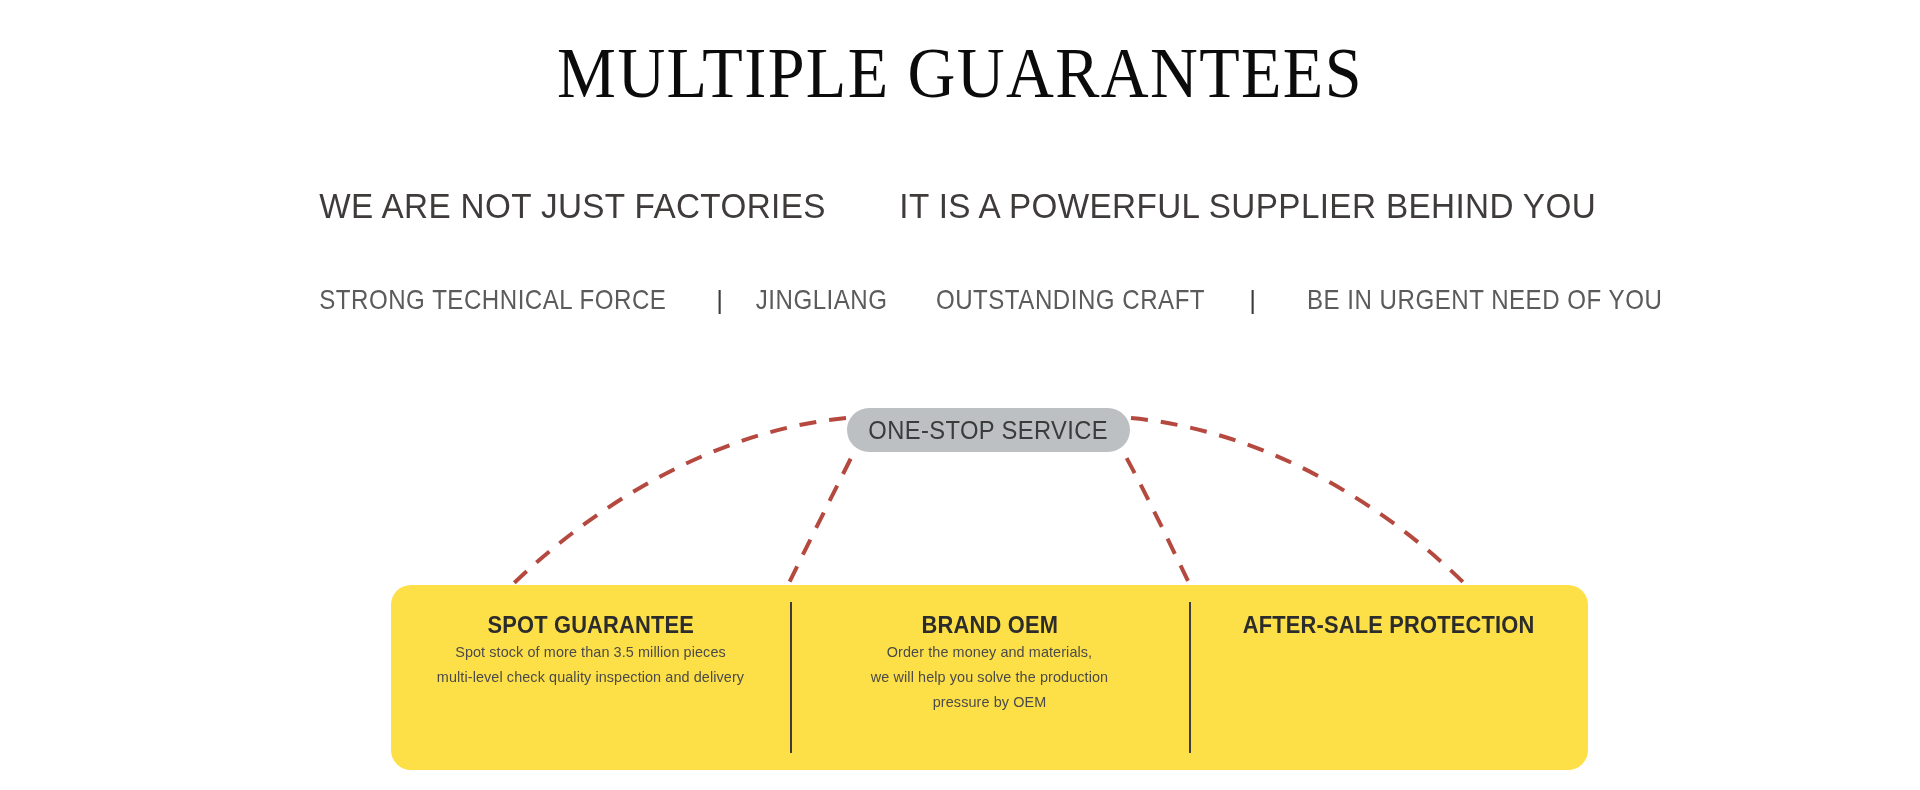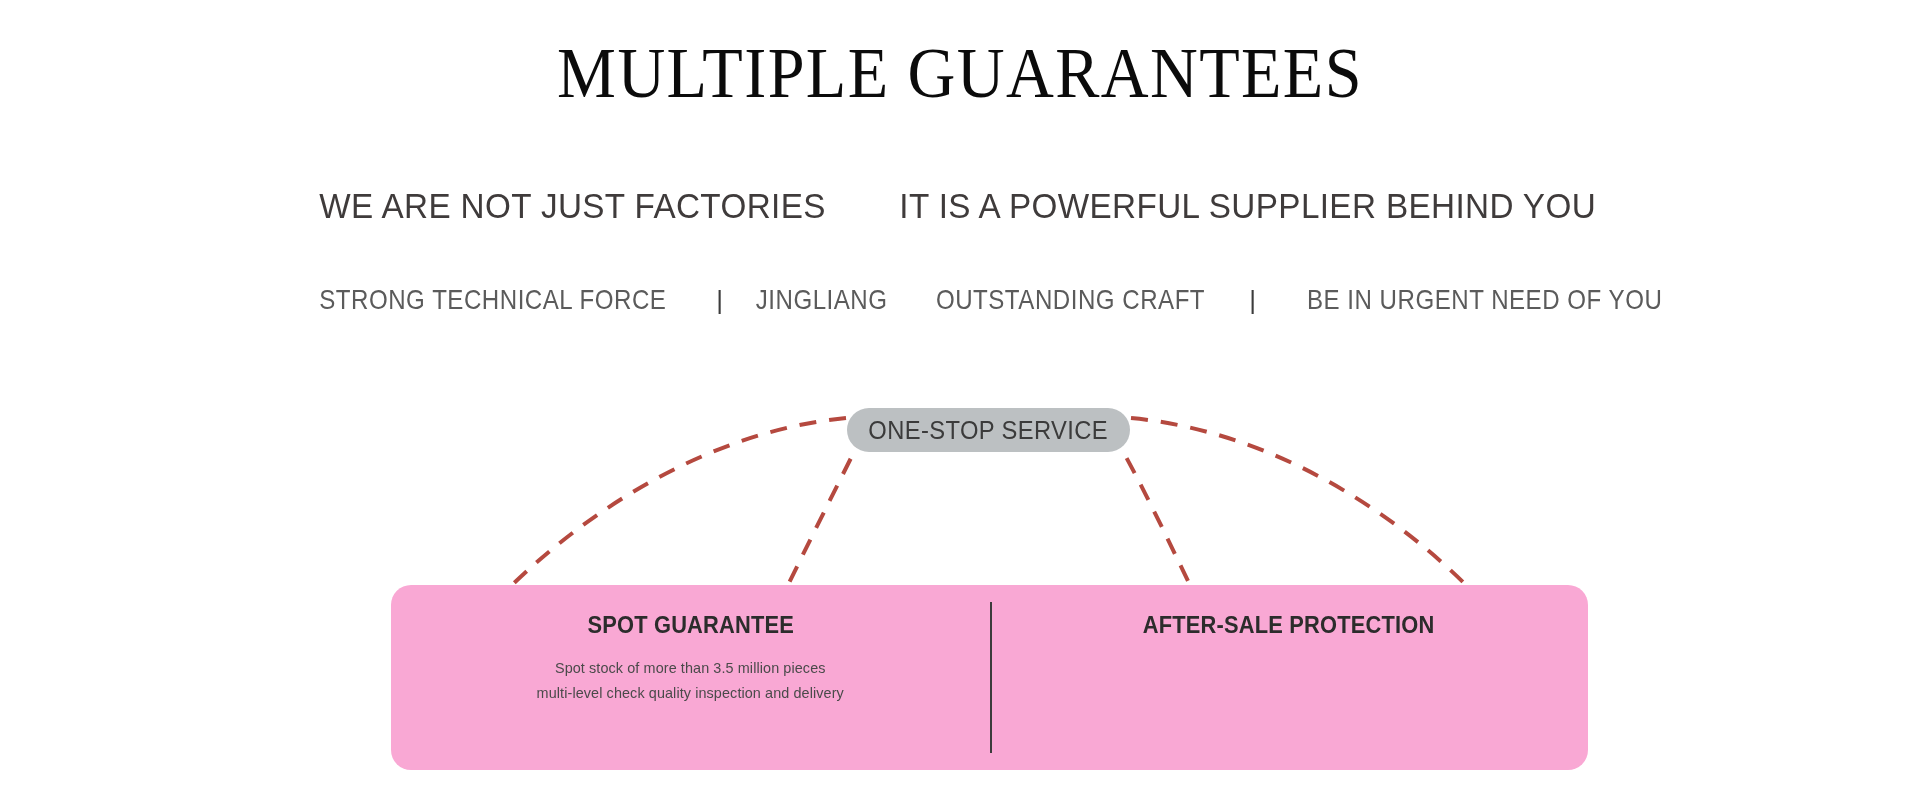--- a/index.html
+++ b/index.html
@@ -138,21 +138,21 @@
     white-space: nowrap;
   }
 
   
   .panel {
     position: absolute;
     left: 391px;
     top: 585px;
     width: 1197px;
     height: 185px;
-    background: #f9a8d4;
+    background: #fde047;
     border-radius: 20px;
     display: flex;
     z-index: 4;
   }
   .col {
     flex: 1 1 0;
     position: relative;
     padding: 26px 8px 0 8px;
     box-sizing: border-box;
     text-align: center;
@@ -170,21 +170,20 @@
     font-size: 23px;
     line-height: 28px;
     letter-spacing: 0.2px;
     color: #2c2c2c;
     font-weight: 700;
     transform: scaleX(0.95);
     display: inline-block;
     white-space: nowrap;
   }
   .col-body {
-    margin-top: 16px;
   }
   .col-body-line {
     font-size: 15px;
     line-height: 25px;
     letter-spacing: 0.1px;
     color: #4a4a4a;
     font-weight: 300;
     white-space: nowrap;
     transform: scaleX(0.96);
     display: block;
@@ -228,20 +227,28 @@
   <div class="panel">
 
     <div class="col">
       <span class="col-title">SPOT GUARANTEE</span>
       <div class="col-body">
         <span class="col-body-line">Spot stock of more than 3.5 million pieces</span>
         <span class="col-body-line">multi-level check quality inspection and delivery</span>
       </div>
     </div>
 
+    <div class="col">
+      <span class="col-title">BRAND OEM</span>
+      <div class="col-body">
+        <span class="col-body-line">Order the money and materials,</span>
+        <span class="col-body-line">we will help you solve the production</span>
+        <span class="col-body-line">pressure by OEM</span>
+      </div>
+    </div>
 
 
     <div class="col">
       <span class="col-title">AFTER-SALE PROTECTION</span>
     </div>
 
   </div>
 
 </div>
 

